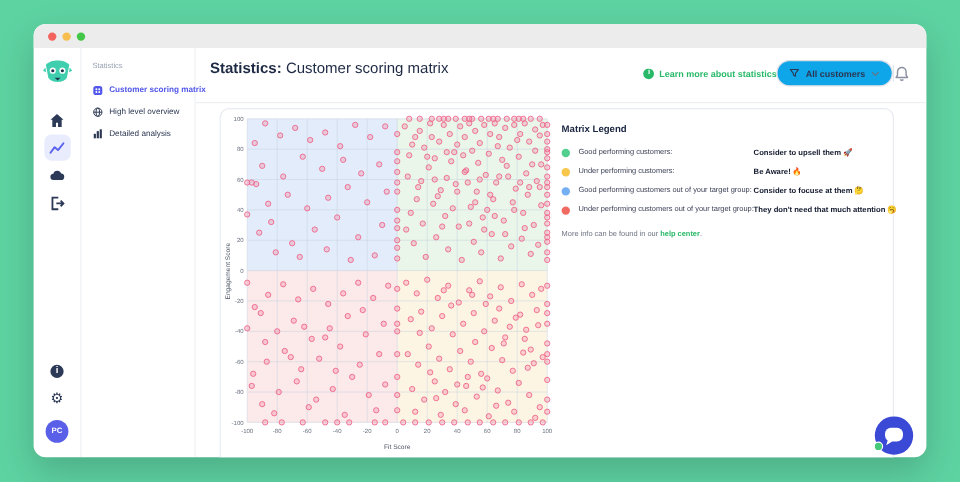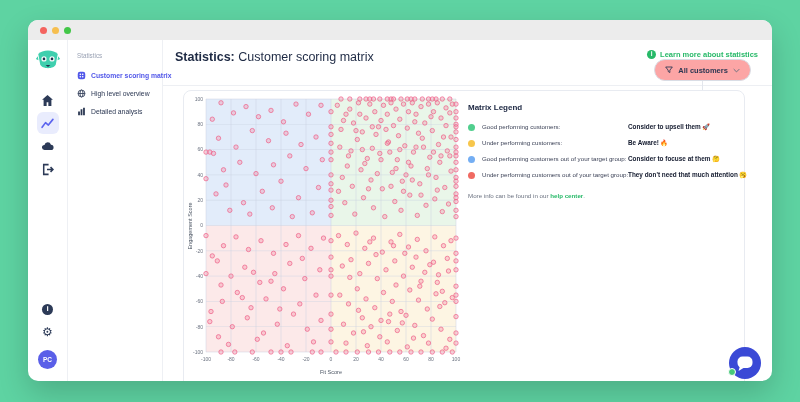--- a/index.html
+++ b/index.html
@@ -27,24 +27,24 @@
   .subnav-title { font-size:6.3px; color:#9aa2b4; margin-bottom:12px; }
   .subnav-item { display:flex; align-items:center; gap:5px; margin-bottom:9px; color:#2b3752; font-size:6.8px; white-space:nowrap; cursor:pointer; }
   .subnav-item .ic { width:9px; height:9px; flex:0 0 auto; display:flex; align-items:center; justify-content:center; }
   .subnav-item.active { color:#5157e9; font-weight:bold; }
 
   
   .main { flex:1; display:flex; flex-direction:column; min-width:0; }
   .hdr { height:36px; border-bottom:1px solid #edeff3; display:flex; align-items:flex-start; padding:0 14px 0 12px;margin-top:10px; }
   .hdr-title { font-size:12.5px; color:#1e2a44; white-space:nowrap; }
   .hdr-title b { font-weight:bold; }
-  .hdr-right { margin-left:auto; display:flex; align-items:center; gap:0;flex-direction:column; }
+  .hdr-right { margin-left:auto; display:flex; align-items:center; gap:0; }
   .learn-link { display:flex; align-items:center; gap:4px; color:#27b968; font-size:7.5px; font-weight:bold; cursor:pointer; white-space:nowrap; }
   .learn-ic { width:9px; height:9px; border-radius:50%; background:#27b968; color:#fff; font-size:6.5px; font-weight:bold; display:flex; align-items:center; justify-content:center; line-height:1; }
-  .filter-btn { display:flex; align-items:center; gap:5px; height:22px; padding:0 10px; border:1px solid #d9dde5; border-radius:12px; background:#fca5a5; font-size:7.5px; font-weight:bold; color:#2b3752; cursor:pointer; white-space:nowrap; }
+  .filter-btn { display:flex; align-items:center; gap:5px; height:22px; padding:0 10px; border:1px solid #d9dde5; border-radius:12px; background:#0ea5e9; font-size:7.5px; font-weight:bold; color:#2b3752; cursor:pointer; white-space:nowrap; }
   .hdr-sep { width:1px; height:14px; background:#e3e6ec; }
 
   .content { position:relative; flex:1; }
   .card { position:absolute; left:20px; top:4px; width:562px; height:310px; border:1px solid #e8ebf1; border-radius:8px; background:#fff;padding-left:32px; }
   .chart-wrap { position:absolute; left:2px; top:2px; }
   svg text { font-family:"Liberation Sans", sans-serif; }
   .axis-label { font-size:5.5px; fill:#4b5563; }
   .tick-label { font-size:5px; fill:#6b7280; }
 
   

